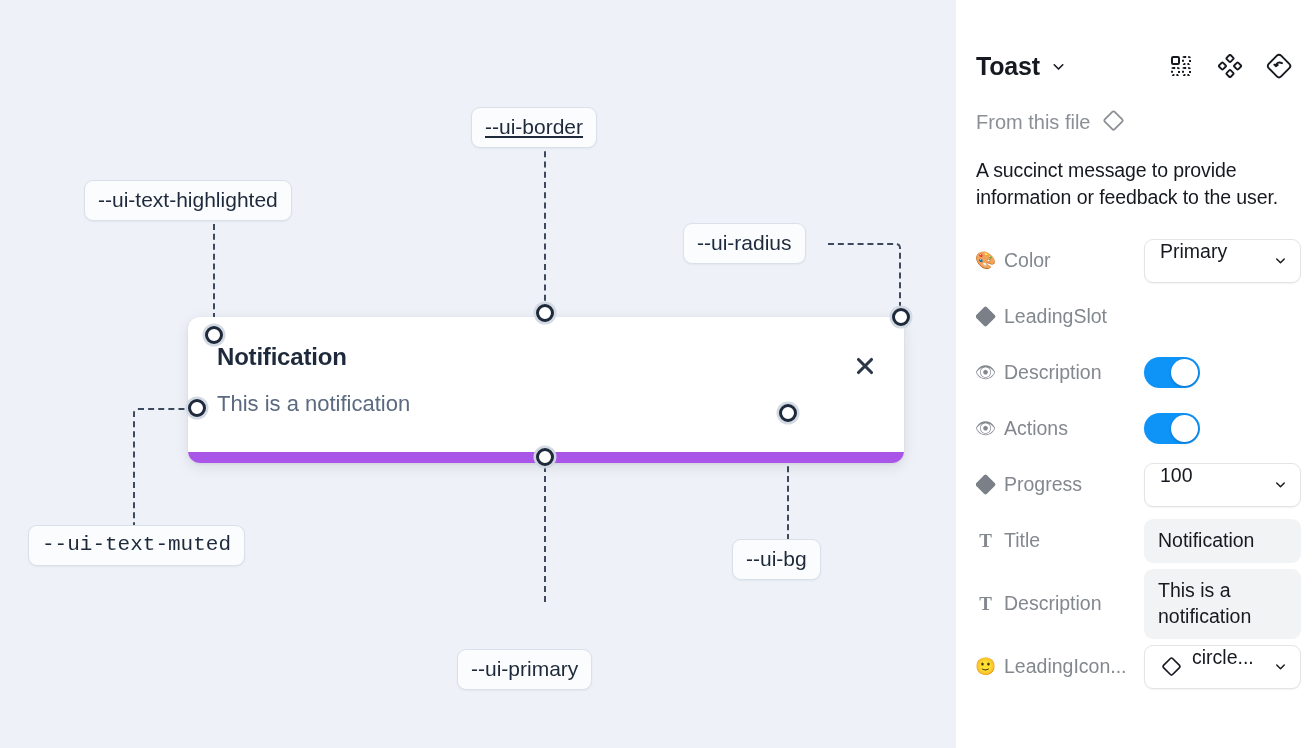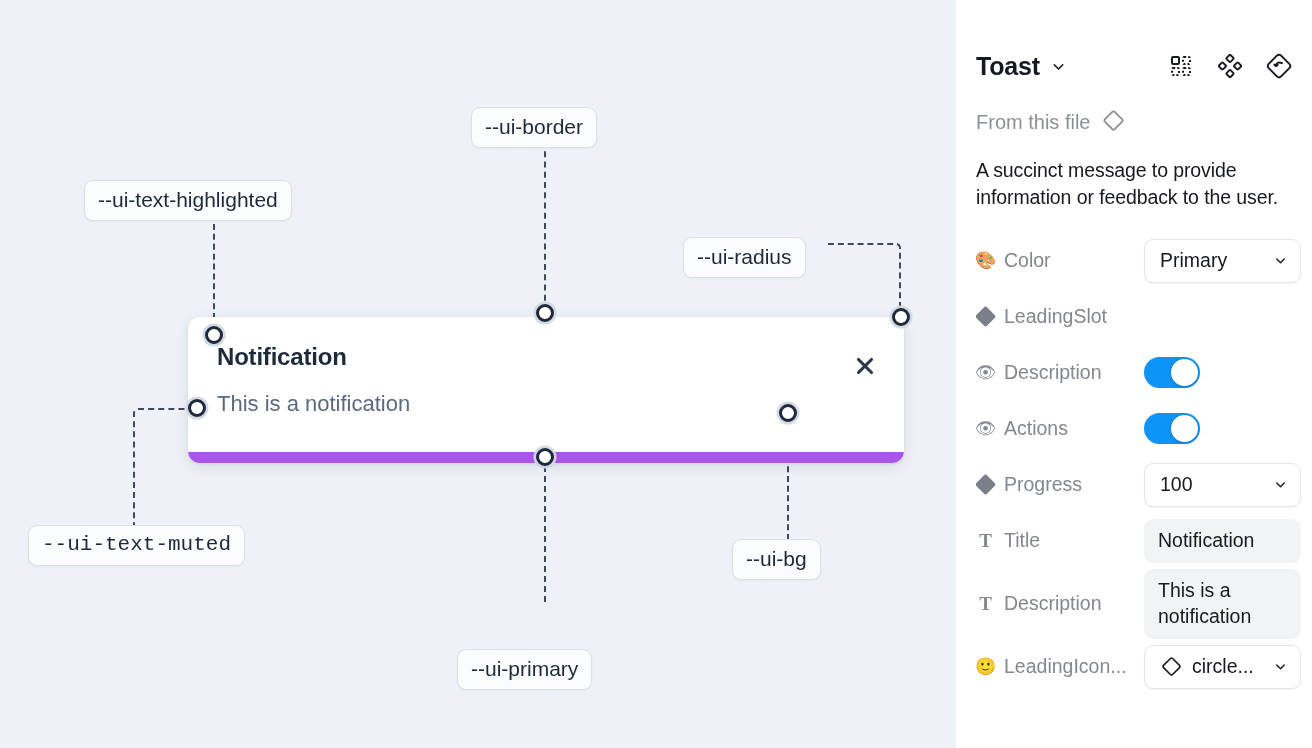--- a/index.html
+++ b/index.html
@@ -161,21 +161,21 @@
     border-radius: 2px; flex: 0 0 15px;
   }
   .prop-control { flex: 1; display: flex; justify-content: flex-end; }
 
   .select {
     width: 157px;
     background: #ffffff;
     border: 1px solid #e2e4e8;
     border-radius: 9px;
     height: 44px;
-    display: flex; align-items: center;
+    display: flex; 
     padding: 0 12px 0 15px;
     font-size: 19.5px; color: #16191f; font-weight: 400;
     cursor: pointer;
     box-shadow: 0 1px 1.5px rgba(20,25,35,.05);
   }
   .select .sel-val { flex: 1; overflow: hidden; text-overflow: ellipsis; white-space: nowrap; }
   .select .sel-chev { display: flex; align-items: center; margin-left: 6px; }
   .select .sel-lead { display: flex; align-items: center; margin-right: 9px; }
 
   .textfield {
@@ -210,25 +210,25 @@
 <body>
 
 <div class="app">
 
   <div class="canvas">
 
     <div class="chip" style="left:84px; top:180px;">--ui-text-highlighted</div>
     <div class="conn v" style="left:213px; top:214px; height:115px;"></div>
     <div class="anchor" style="left:205px; top:326px;"></div>
 
-    <div class="chip" style="left:471px; top:107px;">--ui-border</div>
+    <div class="chip" style="left:471px; top:107px;text-decoration:underline;">--ui-border</div>
     <div class="conn v" style="left:544px; top:141px; height:170px;"></div>
     <div class="anchor" style="left:536px; top:304px;"></div>
 
-    <div class="chip" style="left:683px; top:237px;">--ui-radius</div>
+    <div class="chip" style="left:683px; top:223px;">--ui-radius</div>
     <div class="conn-corner" style="left:828px; top:243px; width:73px; height:68px;"></div>
     <div class="anchor" style="left:892px; top:308px;"></div>
 
     <div class="chip" style="left:28px; top:525px;font-family:Liberation Mono, monospace;">--ui-text-muted</div>
     <div class="conn-corner-left" style="left:133px; top:408px; width:62px; height:118px;"></div>
     <div class="anchor" style="left:188px; top:399px;"></div>
 
     <div class="chip" style="left:732px; top:539px;">--ui-bg</div>
     <div class="conn v" style="left:787px; top:418px; height:122px;"></div>
     <div class="anchor" style="left:779px; top:404px;"></div>

